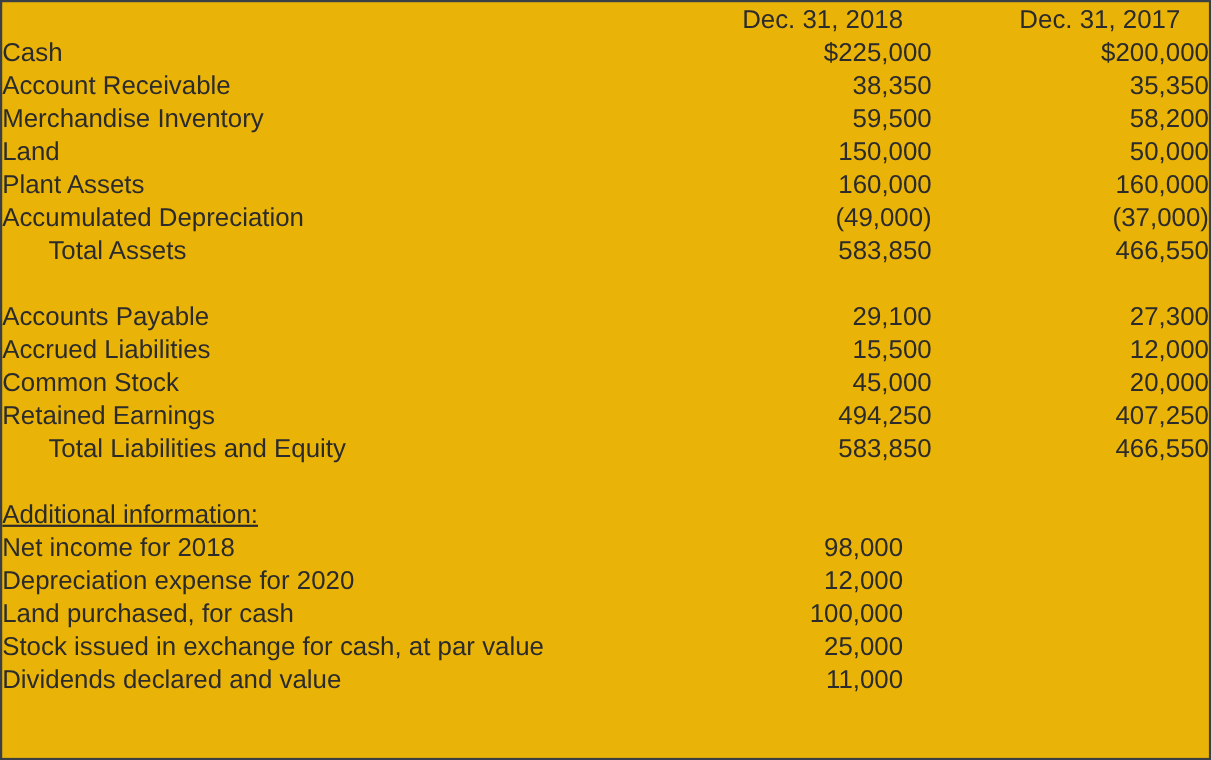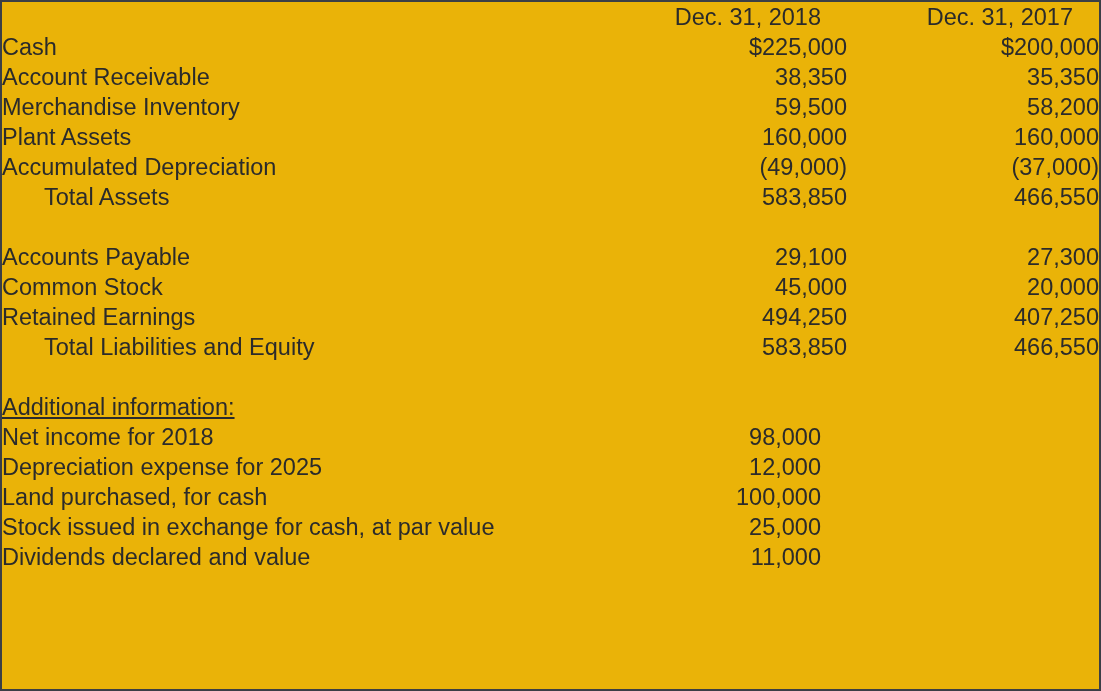--- a/index.html
+++ b/index.html
@@ -118,20 +118,25 @@
             <td class="label">Account Receivable</td>
             <td class="val-2018">38,350</td>
             <td class="val-2017">35,350</td>
           </tr>
           <tr>
             <td class="label">Merchandise Inventory</td>
             <td class="val-2018">59,500</td>
             <td class="val-2017">58,200</td>
           </tr>
           <tr>
+            <td class="label">Land</td>
+            <td class="val-2018">150,000</td>
+            <td class="val-2017">50,000</td>
+          </tr>
+          <tr>
             <td class="label">Plant Assets</td>
             <td class="val-2018">160,000</td>
             <td class="val-2017">160,000</td>
           </tr>
           <tr>
             <td class="label">Accumulated Depreciation</td>
             <td class="val-2018">(49,000)</td>
             <td class="val-2017">(37,000)</td>
           </tr>
           <tr>
@@ -145,20 +150,25 @@
           <td>&nbsp;</td>
           <td>&nbsp;</td>
           <td>&nbsp;</td>
         </tr>
       </tbody>
       <tbody id="liabilities-body">
           <tr>
             <td class="label">Accounts Payable</td>
             <td class="val-2018">29,100</td>
             <td class="val-2017">27,300</td>
+          </tr>
+          <tr>
+            <td class="label">Accrued Liabilities</td>
+            <td class="val-2018">15,500</td>
+            <td class="val-2017">12,000</td>
           </tr>
           <tr>
             <td class="label">Common Stock</td>
             <td class="val-2018">45,000</td>
             <td class="val-2017">20,000</td>
           </tr>
           <tr>
             <td class="label">Retained Earnings</td>
             <td class="val-2018">494,250</td>
             <td class="val-2017">407,250</td>
@@ -183,21 +193,21 @@
           <td class="val-2017"></td>
         </tr>
       </tbody>
       <tbody id="additional-body" class="addl">
           <tr>
             <td class="label">Net income for 2018</td>
             <td class="val-2018">98,000</td>
             <td class="val-2017"></td>
           </tr>
           <tr>
-            <td class="label">Depreciation expense for 2025</td>
+            <td class="label">Depreciation expense for 2020</td>
             <td class="val-2018">12,000</td>
             <td class="val-2017"></td>
           </tr>
           <tr>
             <td class="label">Land purchased, for cash</td>
             <td class="val-2018">100,000</td>
             <td class="val-2017"></td>
           </tr>
           <tr>
             <td class="label">Stock issued in exchange for cash, at par value</td>

